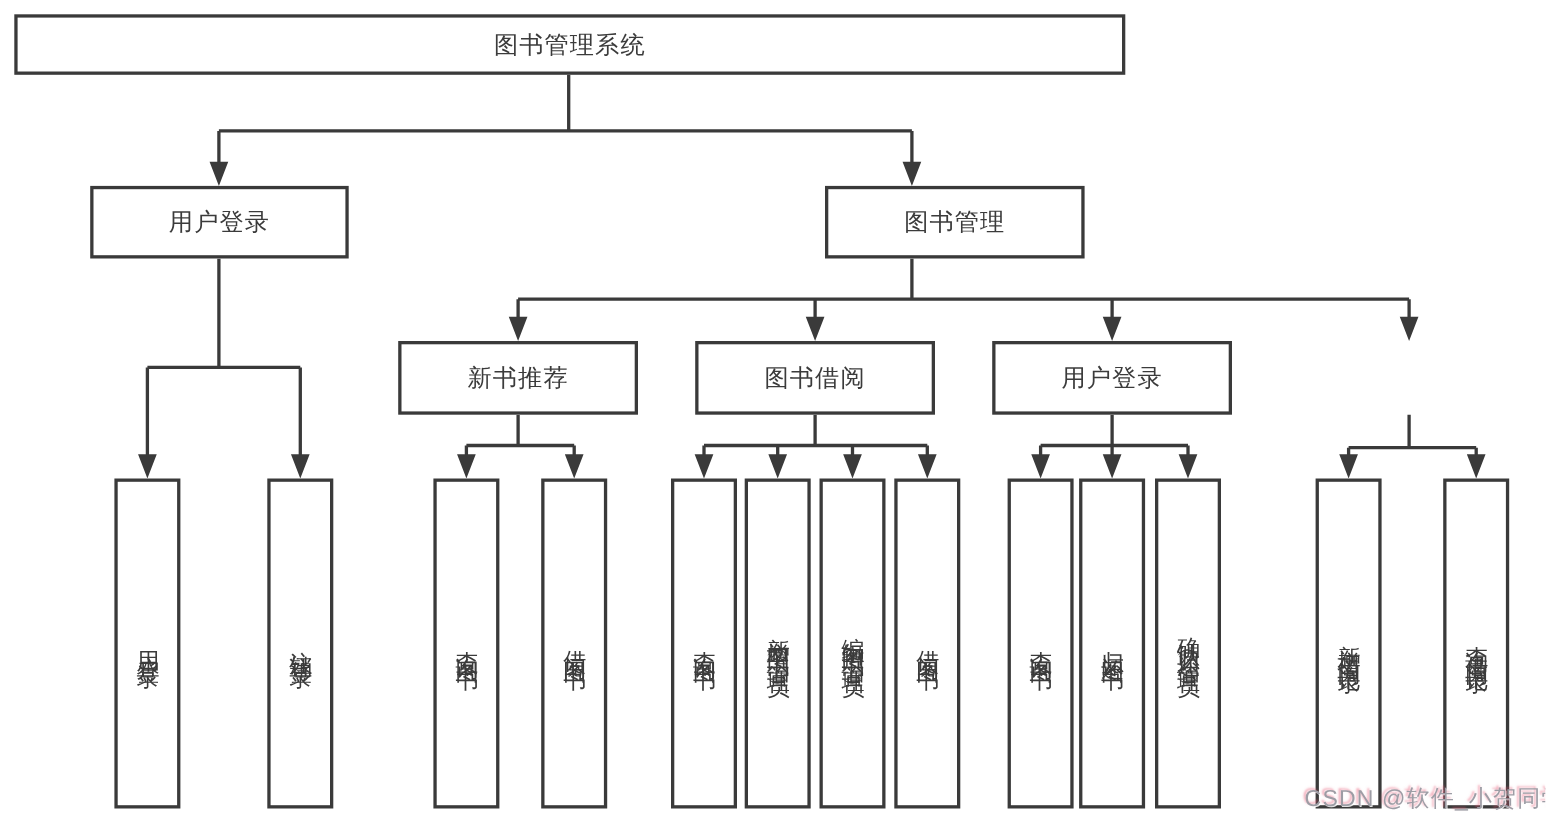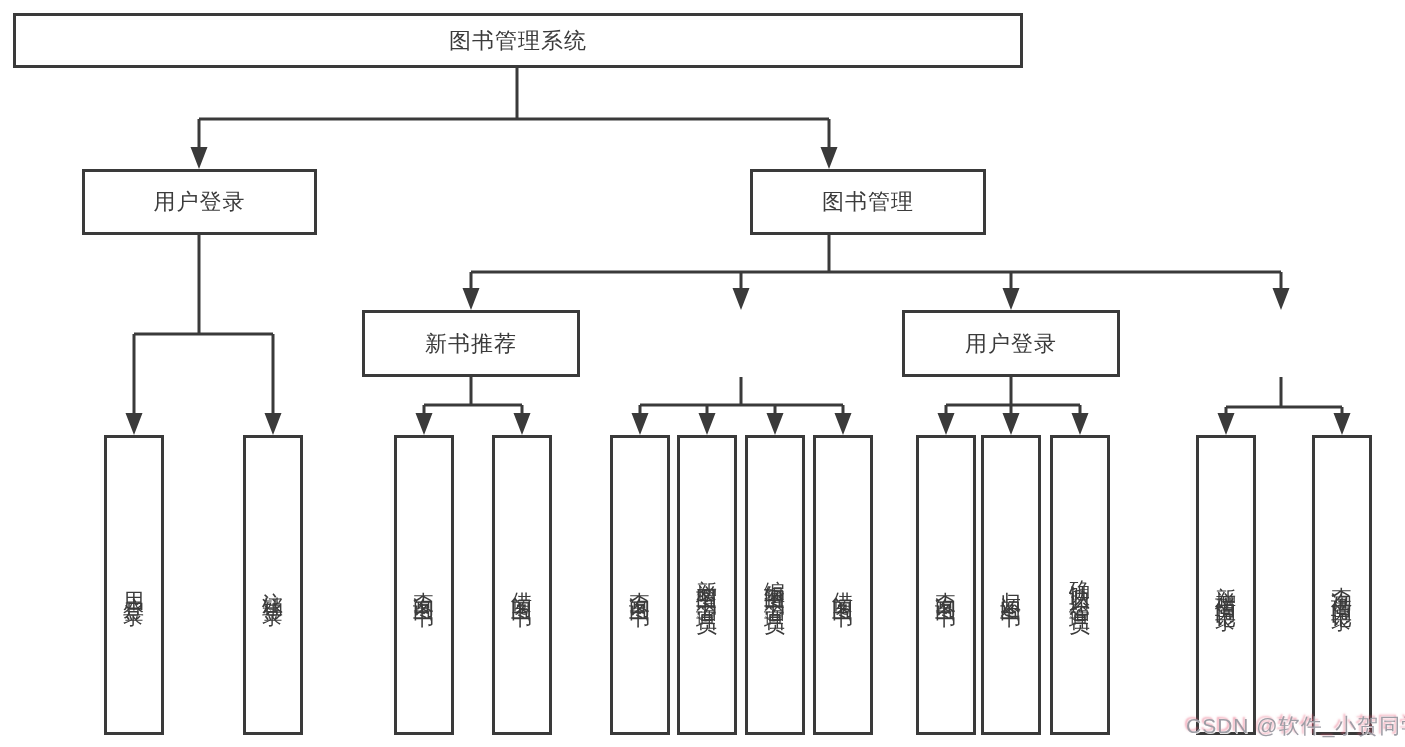--- a/index.html
+++ b/index.html
@@ -63,20 +63,23 @@
   <div class="node lvl2" style="left:82px;">
     <span class="lbl">用户登录</span>
   </div>
   <div class="node lvl2" style="left:712px;width:236px;margin-left:38px;">
     <span class="lbl">图书管理</span>
   </div>
 
   <div class="node lvl3" style="left:362px;">
     <span class="lbl">新书推荐</span>
   </div>
+  <div class="node lvl3" style="left:632px;">
+    <span class="lbl">图书借阅</span>
+  </div>
   <div class="node lvl3" style="left:902px;">
     <span class="lbl">用户登录</span>
   </div>
 
   <div class="node leaf" style="left:104px;">
     <span class="v">用户登录</span>
   </div>
   <div class="node leaf" style="left:243px;">
     <span class="v">注销登录</span>
   </div>

